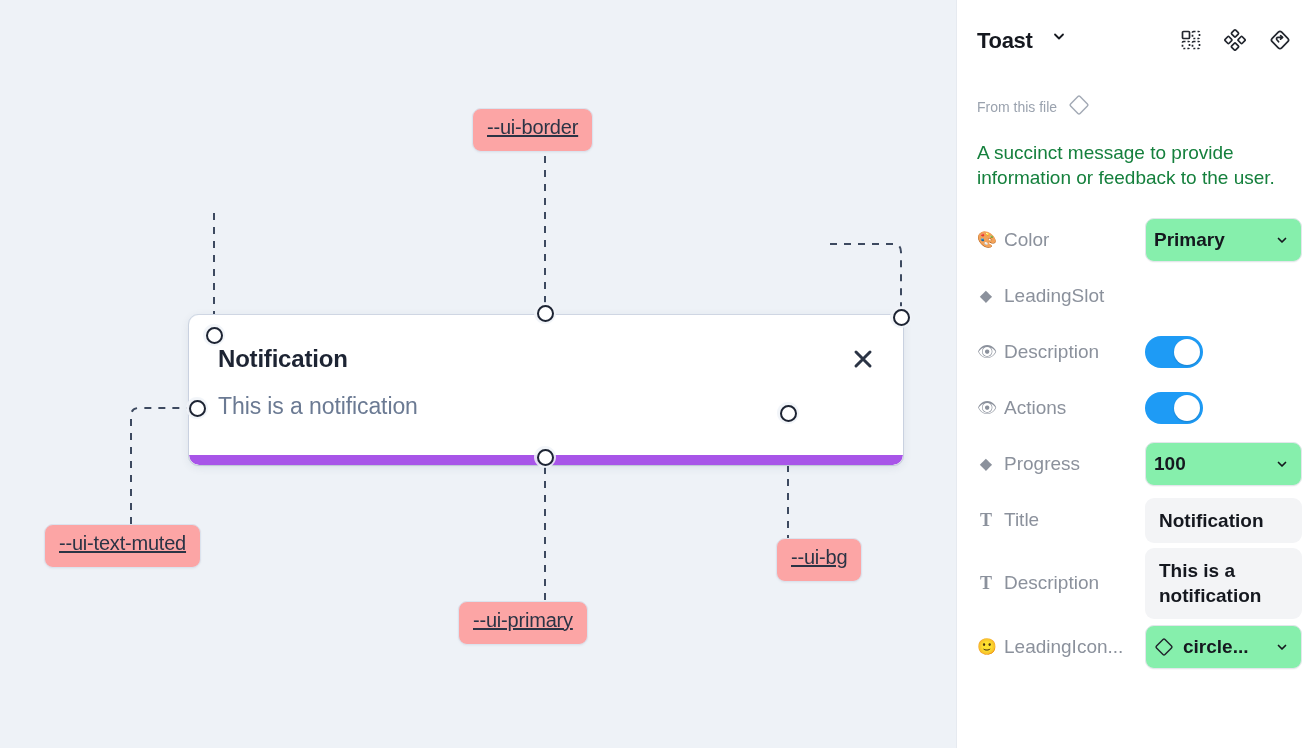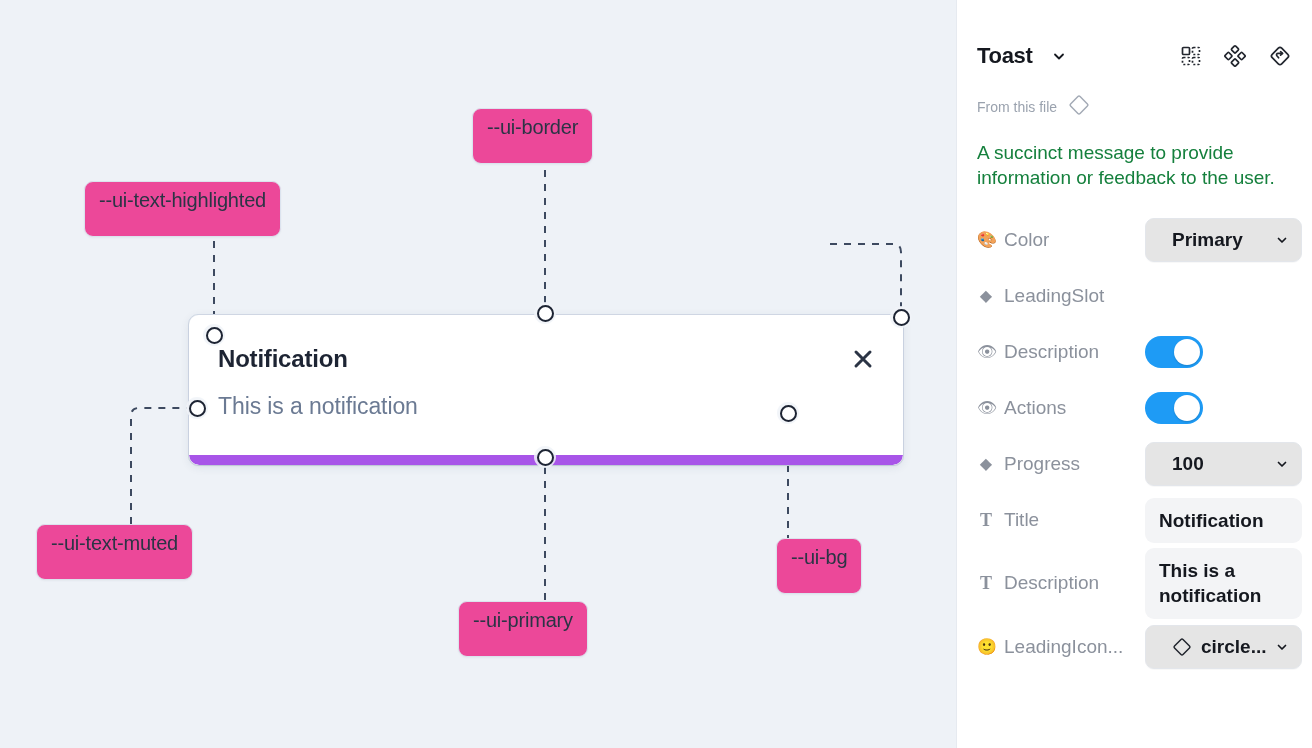--- a/index.html
+++ b/index.html
@@ -57,29 +57,30 @@
   .toast-progress {
     position: absolute; left: 0; bottom: 0;
     height: 10px; background: #a855e8;
     border-bottom-left-radius: 10px;
     border-bottom-right-radius: 10px;
   }
 
   
   .pill {
     position: absolute;
-    background: #ec4899;
+    background: #fca5a5;
     border: 1px solid #dbe3ee;
     border-radius: 9px;
-    padding: 7px 14px 24px;
+    padding: 7px 14px 12px;
     font-size: 20px;
     color: #2b3445;
     white-space: nowrap;
     box-shadow: 0 1px 2px rgba(40,55,85,.05);
     letter-spacing: -0.2px;
+    text-decoration: underline;
   }
 
   
   .marker {
     position: absolute;
     width: 22px; height: 22px;
     border-radius: 50%;
     background: rgba(240,243,248,.85);
     display: flex; align-items: center; justify-content: center;
   }
@@ -95,21 +96,21 @@
   .divider {
     width: 1px; height: 748px; background: #e6eaf0; flex: 0 0 1px;
   }
   .panel {
     position: relative;
     width: 355px; height: 748px;
     background: #ffffff;
     padding: 0 14px;
   }
   .panel-header {
-    display: flex; align-items: center;
+    display: flex; align-items: flex-start;
     height: 56px; margin-top: 28px;
     padding: 0 6px;
     gap: 8px;
   }
   .panel-title {
     font-size: 22px; font-weight: 700; color: #15181f; letter-spacing: -0.3px;
   }
   .title-caret { margin-left: 10px; display: flex; align-items: center; }
   .header-icons { margin-left: auto; display: flex; align-items: center; gap: 22px; }
   .hicon { display: flex; align-items: center; justify-content: center; cursor: pointer; }
@@ -140,25 +141,25 @@
   .prop-emoji { font-size: 16px; line-height: 1; width: 18px; text-align: center; }
   .prop-t {
     font-family: "Liberation Serif", serif;
     font-weight: 700; font-size: 18px; color: #8b919c;
     width: 18px; text-align: center;
   }
   .prop-ctrl { flex: 1; display: flex; justify-content: flex-start; }
 
   .select {
     width: 157px; height: 44px;
-    background: #e5e5e5;
+    background: #86efac;
     border: 1px solid #e3e6eb;
     border-radius: 9px;
     display: flex; align-items: center;
-    padding: 0 12px 0 26px;
+    padding: 0 12px 0 8px;
     font-size: 19px; font-weight: 700; color: #15181f;
     cursor: pointer;
     box-shadow: 0 1px 1px rgba(20,25,35,.03);
   }
   .select .sel-val { flex: 1; overflow: hidden; white-space: nowrap; }
   .select .sel-caret { display: flex; align-items: center; margin-left: 4px; }
   .select .sel-diamond { display: flex; align-items: center; margin-right: 9px; }
 
   .textfield {
     width: 157px; min-height: 44px;
@@ -218,26 +219,25 @@
       <div class="toast-title">Notification</div>
       <div class="toast-desc">This is a notification</div>
       <div class="toast-close">
         <svg width="24" height="24" viewBox="0 0 24 24" fill="none" stroke="#2b3445" stroke-width="3" stroke-linecap="round">
           <path d="M5 5 L19 19 M19 5 L5 19"></path>
         </svg>
       </div>
       <div class="toast-progress" style="width:100%"></div>
     </div>
 
-    <div class="pill" style="left:84px; top:181px;">--ui-text-highlighted</div>
 
     <div class="pill" style="left:472px; top:108px;">--ui-border</div>
 
 
-    <div class="pill" style="left:36px; top:524px;">--ui-text-muted</div>
+    <div class="pill" style="left:44px; top:524px;">--ui-text-muted</div>
 
     <div class="pill" style="left:458px; top:601px;">--ui-primary</div>
 
     <div class="pill" style="left:776px; top:538px;">--ui-bg</div>
 
     <div class="marker" style="left:203px; top:324px;"></div>
     <div class="marker" style="left:534px; top:302px;"></div>
     <div class="marker" style="left:890px; top:306px;"></div>
     <div class="marker" style="left:186px; top:397px;"></div>
     <div class="marker" style="left:534px; top:446px;"></div>

